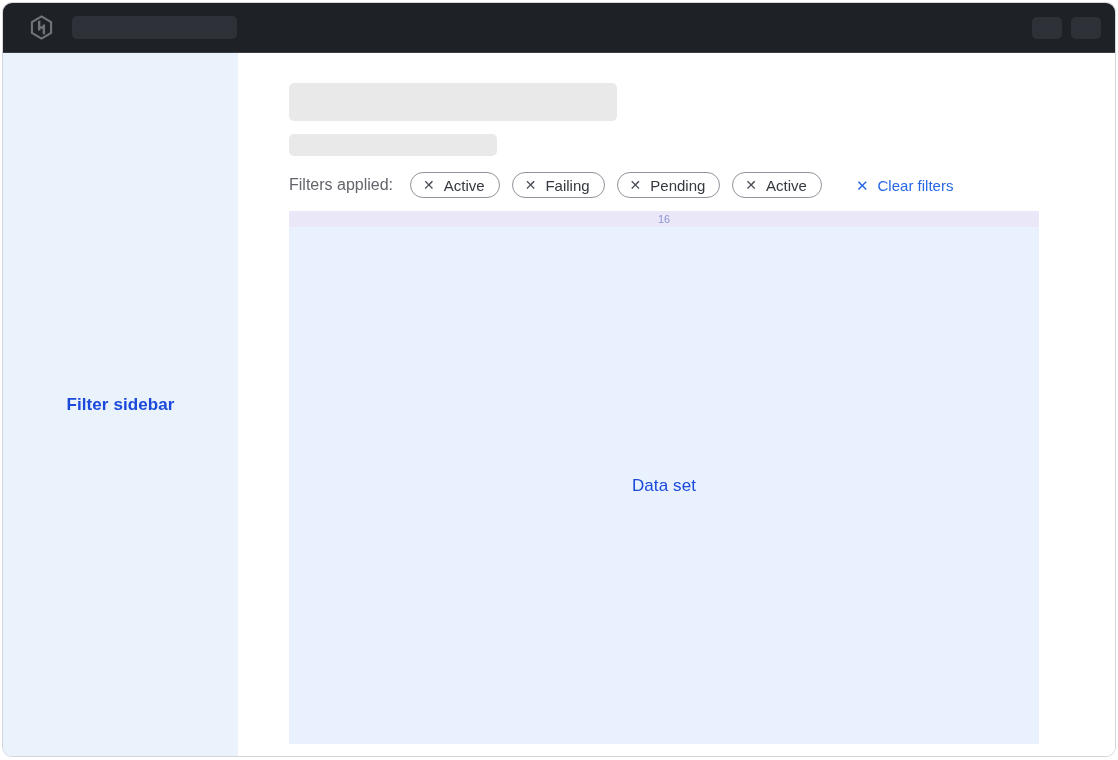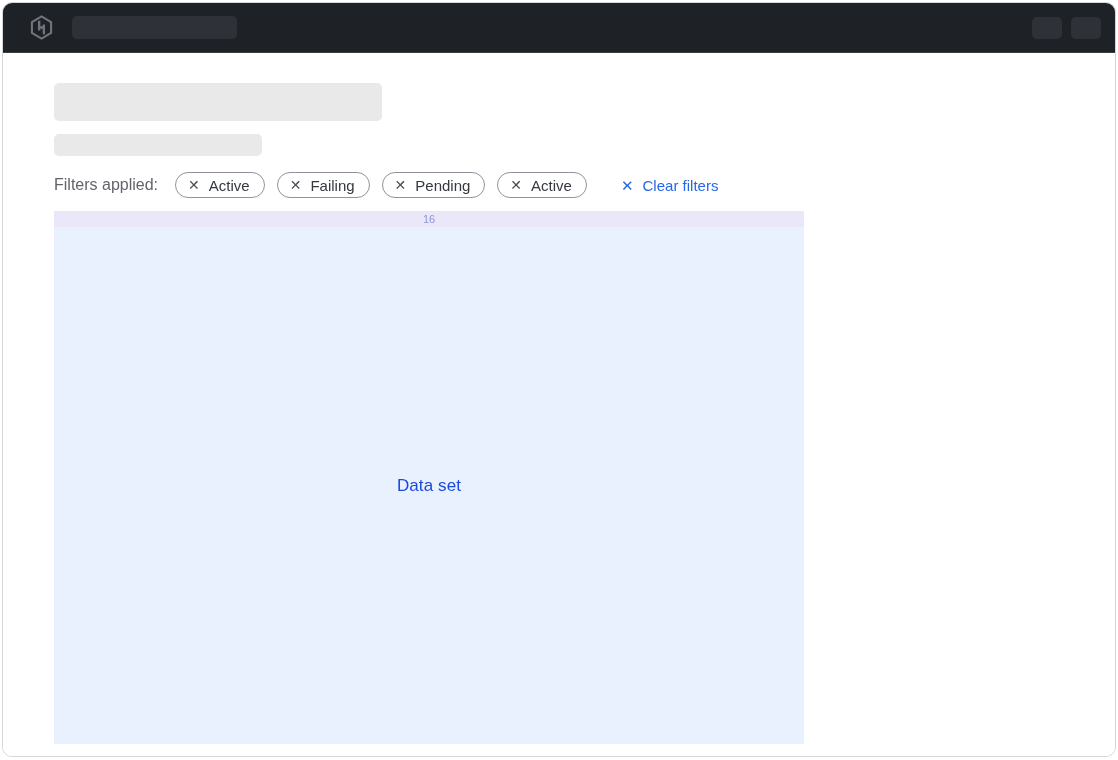--- a/index.html
+++ b/index.html
@@ -161,20 +161,23 @@
     <div class="topnav-placeholder"></div>
     <div class="topbar-spacer"></div>
     <div class="topbar-right">
       <div class="topbar-square"></div>
       <div class="topbar-square"></div>
     </div>
   </div>
 
   <div class="body-row">
 
+    <div class="sidebar">
+      <span class="sidebar-label">Filter sidebar</span>
+    </div>
 
     <div class="main">
       <div class="content">
 
         <div class="ph ph-title"></div>
         <div class="ph ph-subtitle"></div>
 
         <div class="filters-row">
           <span class="filters-label">Filters applied:</span>
 

